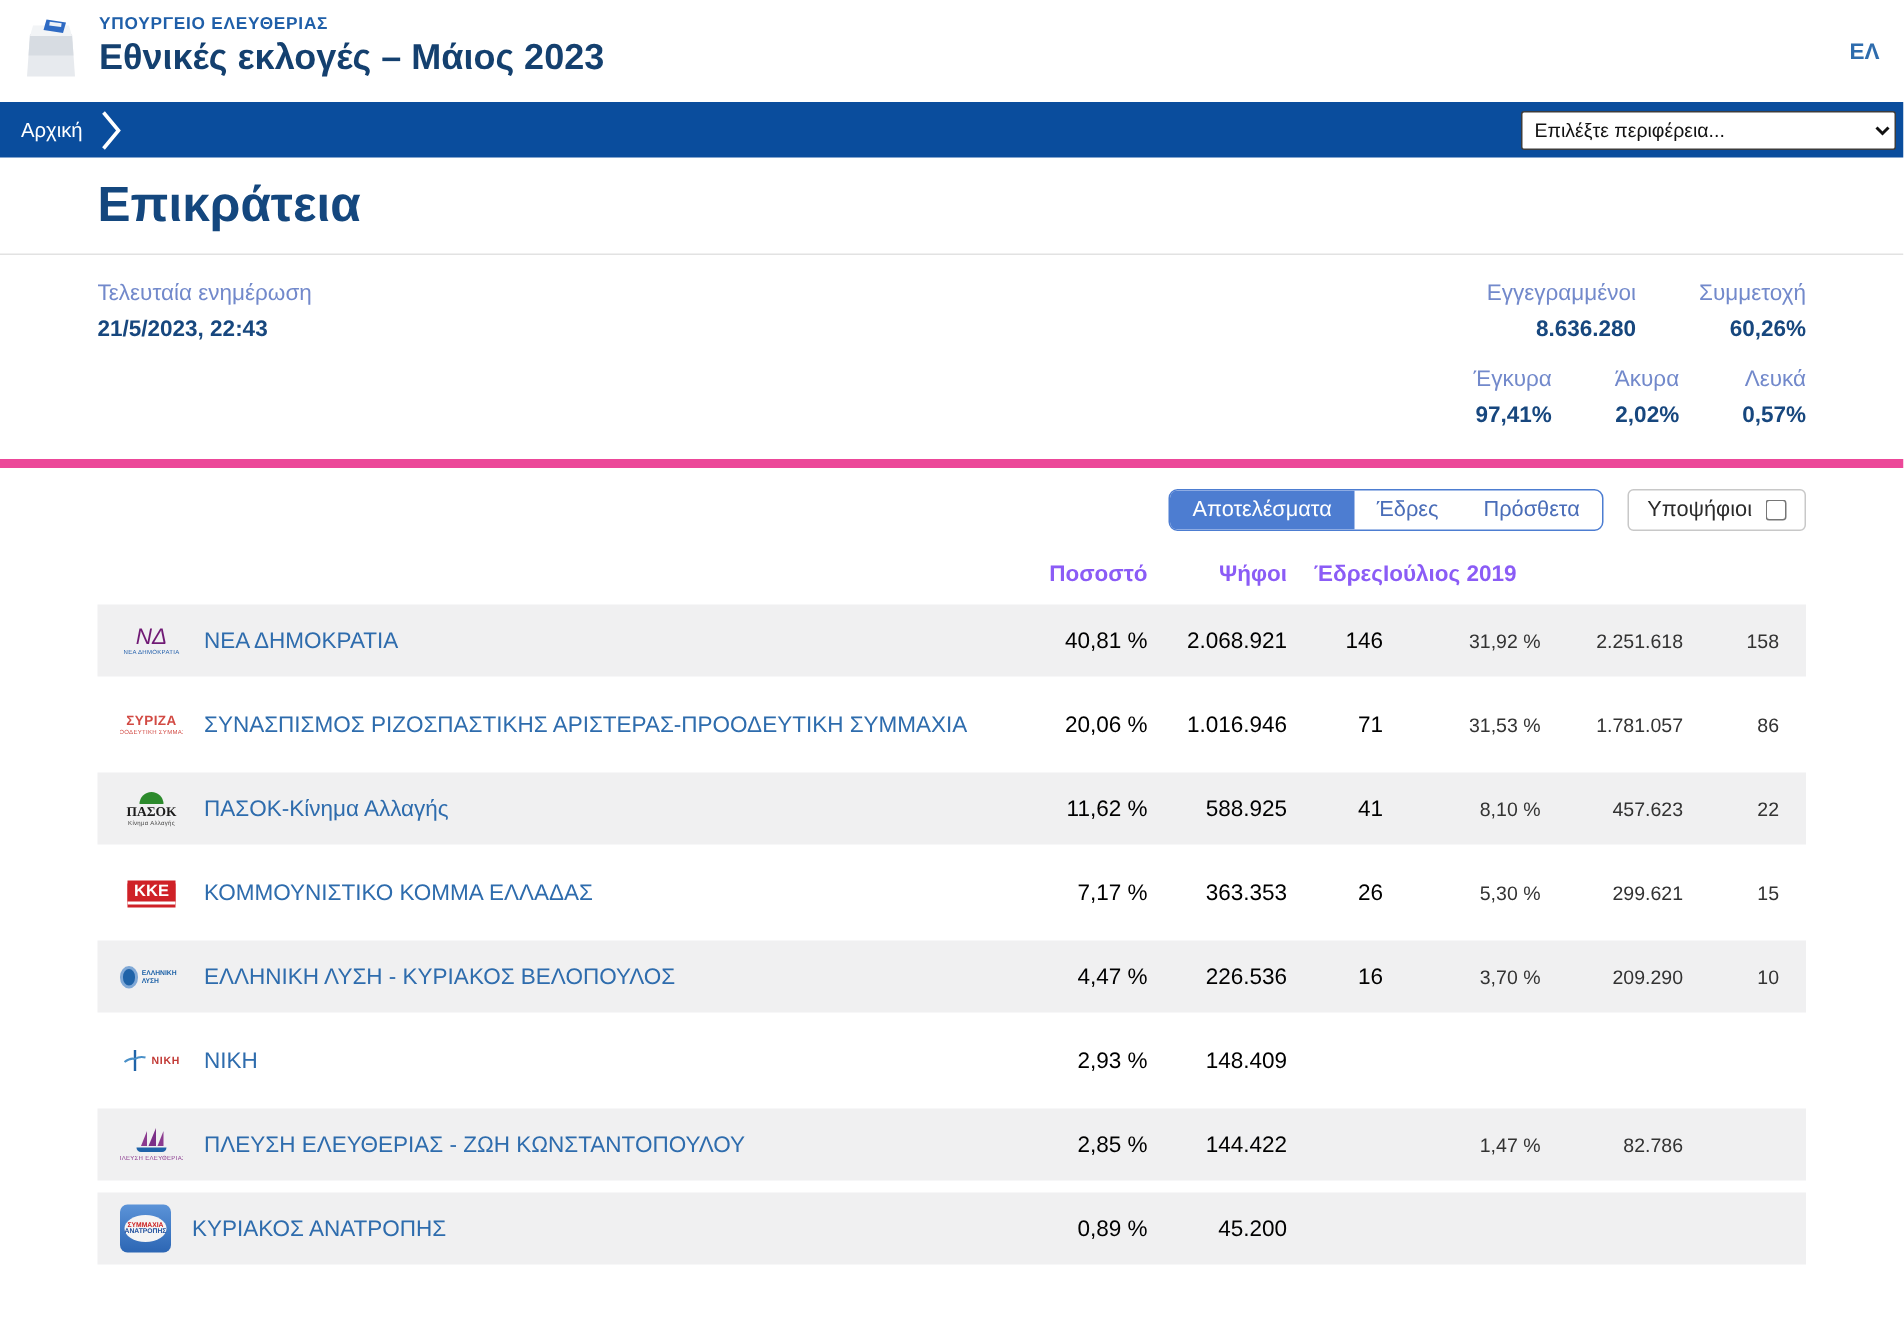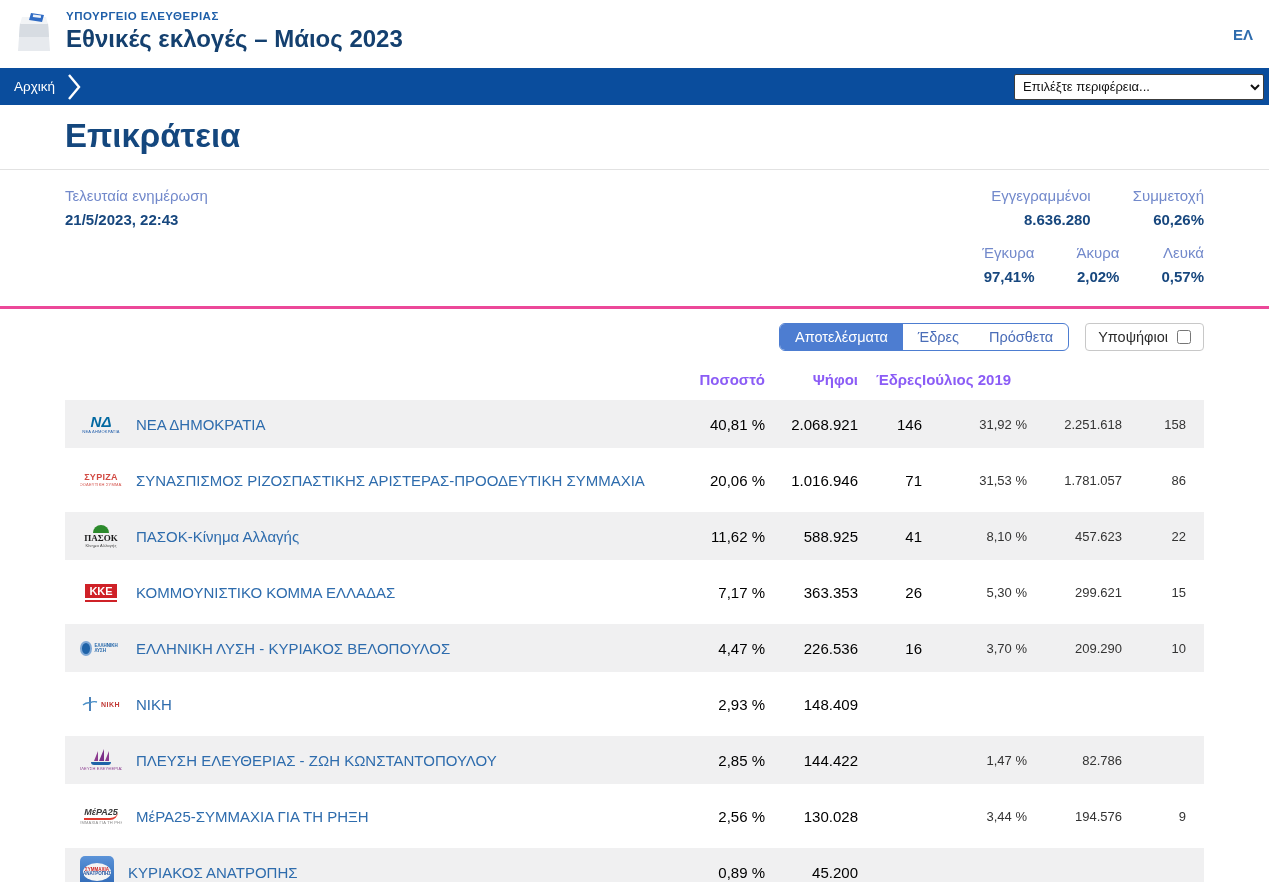--- a/index.html
+++ b/index.html
@@ -20,21 +20,21 @@
   .crumb-sep { margin-top:0; }
   .region-select { margin-left:auto; margin-right:5px; width:250px; height:26px;
                    font-size:13px; font-family:inherit; color:#111; background:#fff;
                    border:1px solid #3c3c3c; border-radius:2px; padding:0 4px; }
 
   
   .page-title-wrap { padding:12px 65px 14px; border-bottom:1px solid #e2e2e2; }
   .page-title { font-size:33px; font-weight:600; color:#14477e; }
 
   
-  .stats { display:flex; justify-content:space-between; padding:17px 65px 21px; border-bottom:3px solid #ec4899;gap:44px; }
+  .stats { display:flex; justify-content:space-between; padding:17px 65px 21px; border-bottom:6px solid #ec4899;gap:44px; }
   .stats-left { display:flex; flex-direction:column; gap:16px; }
   .stats-right { display:flex; flex-direction:column; align-items:flex-end; gap:16px; }
   .stat-row { display:flex; gap:42px; }
   .stat { display:flex; flex-direction:column; gap:7px; }
   .stats-right .stat { align-items:flex-end; }
   .stat-label { font-size:15px; color:#7289cb; }
   .stat-value { font-size:15px; font-weight:700; color:#17477e; }
 
   
   .controls { display:flex; justify-content:flex-end; align-items:center; gap:16px; padding:14px 65px 4px; }
@@ -59,21 +59,21 @@
   .name-cell { display:flex; align-items:center; gap:14px; padding-left:15px; min-width:0; }
   .party-link { font-size:15px; color:#2e6cad; text-decoration:none; white-space:nowrap; overflow:hidden; cursor:pointer; }
   .cell { text-align:right; font-size:15px; color:#000000; }
   .cell.prev { font-size:13px; color:#333; }
 
   
   .plogo { width:42px; height:36px; flex:0 0 auto; display:flex; flex-direction:column;
            align-items:center; justify-content:center; line-height:1; overflow:hidden; }
   .cap { font-size:4px; letter-spacing:.2px; margin-top:1px; white-space:nowrap; }
 
-  .l-nd .big { font-size:15px; font-weight:700; font-style:italic; color:#0369a1; }
+  .l-nd .big { font-size:15px; font-weight:400; font-style:italic; color:#701a75; }
   .l-nd .cap { color:#1e5caa; }
 
   .l-syriza .big { font-size:9px; font-weight:800; color:#d24a43; letter-spacing:.3px; }
   .l-syriza .cap { color:#d24a43; }
 
   .l-pasok .sun { width:16px; height:8px; background:#2c8a2c; border-radius:16px 16px 0 0; margin-bottom:1px; }
   .l-pasok .big { font-size:9px; font-weight:800; color:#1c1c1c; font-family:"Liberation Serif", serif; }
   .l-pasok .cap { color:#444; }
 
   .l-kke .big { background:#cf2127; color:#fff; font-size:11px; font-weight:800; padding:2px 4px 1px; border-bottom:2px solid #fff; box-shadow:0 2px 0 #cf2127; }
@@ -307,35 +307,20 @@
       <a class="party-link">ΠΛΕΥΣΗ ΕΛΕΥΘΕΡΙΑΣ - ΖΩΗ ΚΩΝΣΤΑΝΤΟΠΟΥΛΟΥ</a>
     </div>
     <div class="cell">2,85 %</div>
     <div class="cell">144.422</div>
     <div class="cell"></div>
     <div class="cell prev">1,47 %</div>
     <div class="cell prev">82.786</div>
     <div class="cell prev"></div>
   </div>
 
-  <div class="grid row">
-    <div class="name-cell">
-      <div class="plogo l-mera">
-        <span class="big">ΜέΡΑ25</span>
-        <span class="cap">ΣΥΜΜΑΧΙΑ ΓΙΑ ΤΗ ΡΗΞΗ</span>
-      </div>
-      <a class="party-link">ΜέΡΑ25-ΣΥΜΜΑΧΙΑ ΓΙΑ ΤΗ ΡΗΞΗ</a>
-    </div>
-    <div class="cell">2,56 %</div>
-    <div class="cell">130.028</div>
-    <div class="cell"></div>
-    <div class="cell prev">3,44 %</div>
-    <div class="cell prev">194.576</div>
-    <div class="cell prev">9</div>
-  </div>
 
   <div class="grid row odd">
     <div class="name-cell">
       <div class="plogo l-sym">
         <span class="oval">
           <span class="t1">ΣΥΜΜΑΧΙΑ</span>
           <span class="t2">ΑΝΑΤΡΟΠΗΣ</span>
         </span>
       </div>
       <a class="party-link">ΚΥΡΙΑΚΟΣ ΑΝΑΤΡΟΠΗΣ</a>

